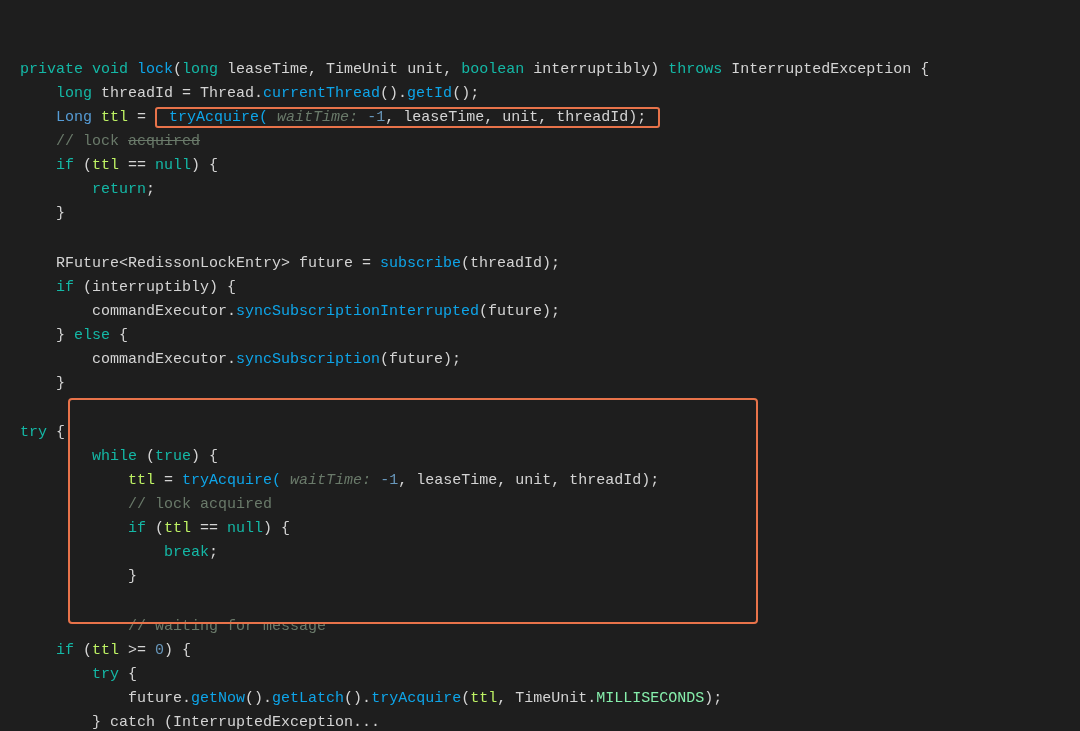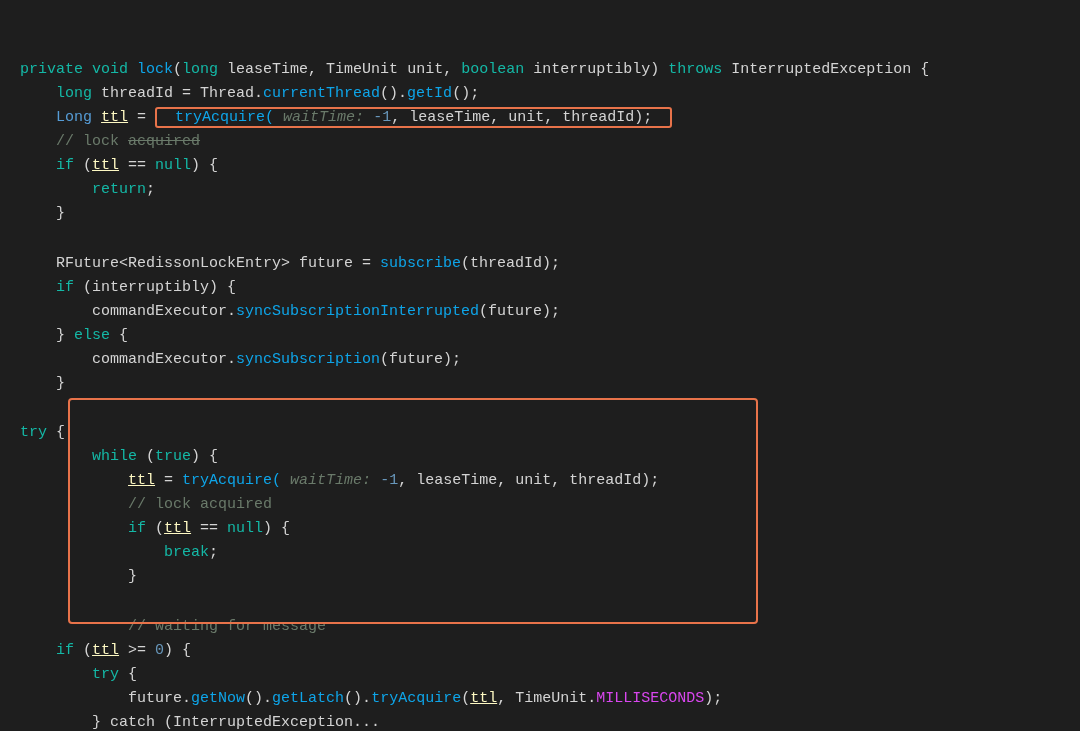--- a/index.html
+++ b/index.html
@@ -21,28 +21,28 @@
 
     
     .kw { color: #14b8a6; } 
     .kw-blue { color: #569cd6; } 
     .fn { color: #0ea5e9; } 
     .plain { color: #d4d4d4; }
     .comment { color: #6a7a6a; text-decoration: line-through; text-align: right; }
     .comment-plain { color: #6a7a6a; text-align: right; }
     .number { color: #6897bb; }
     .param-hint { color: #6a7a6a; font-style: italic; }
-    .var-underline { text-decoration: underline; color: #fef9c3; }
-    .milliseconds { color: #d946ef; }
+    .var-underline { color: #bef264; }
+    .milliseconds { color: #86efac; }
 
     
     .highlight-box-inline {
       border: 2px solid #e8734a;
       border-radius: 3px;
-      padding: 0 18px;
+      padding: 0 12px;
       display: inline;
     }
 
     
     .try-block-box {
       position: absolute;
       border: 2px solid #e8734a;
       border-radius: 4px;
       pointer-events: none;
     }

